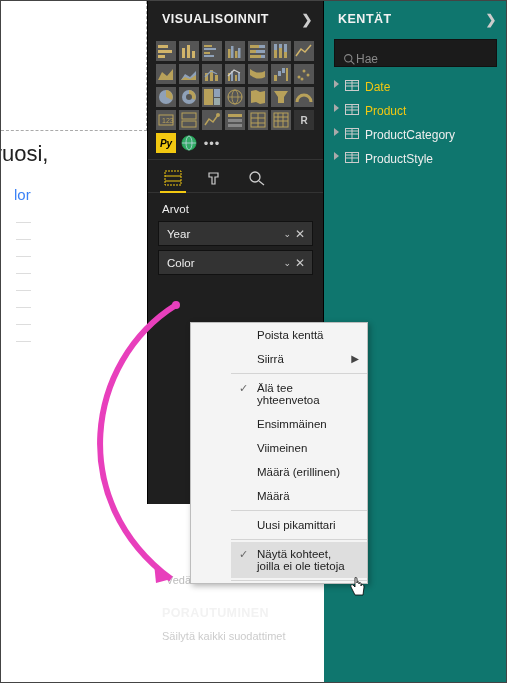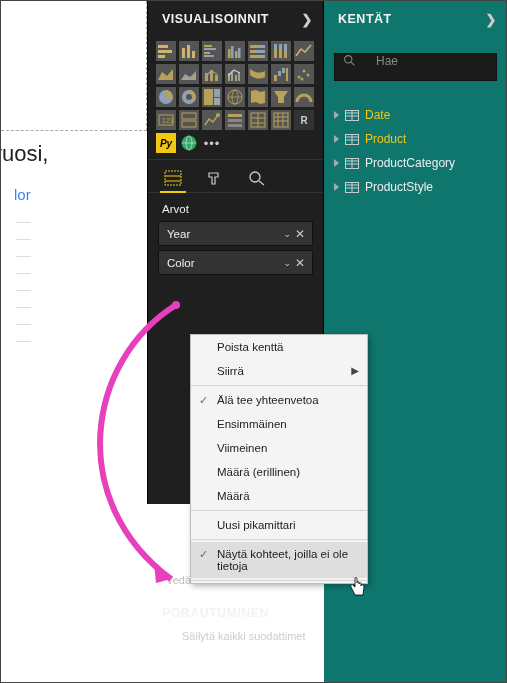--- a/index.html
+++ b/index.html
@@ -118,72 +118,71 @@
     padding: 14px 14px 4px 14px;
     font-size: 12.5px;
     font-weight: 600;
     letter-spacing: 0.4px;
     color: #f2f2f2;
   }
   .drill-sub {
     padding: 6px 14px 2px 14px;
     font-size: 11px;
     color: #ccc;
-    margin-left: 20px;
   }
   .kentat-panel {
     position: absolute;
     left: 323px; top: 0;
     width: 183px;
     height: 683px;
     background: #0f766e;
     color: #eee;
   }
   .search-box {
-    margin: 16px 10px;
+    margin: 2px 10px;
     height: 28px;
     background: #1b1b1b;
     border: 1px solid #111;
     display: flex;
-    align-items: flex-start;
+    align-items: flex-end;
     padding: 0 8px;
-    gap: 20px;
+    gap: 0;
     font-size: 12px;
     color: #888;
   }
   .search-box svg { width: 13px; height: 13px; }
   .field-list {
     padding: 6px 0;
   }
   .field-item {
     display: flex;
-    align-items: center;
     gap: 6px;
     padding: 5px 10px 5px 10px;
     font-size: 12px;
     color: #eee;
   }
   .field-item.hl { color: #f2c811; }
   .field-item .tri {
     width: 0; height: 0;
     border-top: 4px solid transparent;
     border-bottom: 4px solid transparent;
     border-left: 5px solid #aaa;
   }
   .field-item .tbl { width: 14px; height: 11px; }
   .context-menu {
     position: absolute;
-    left: 189px; top: 333px;
+    left: 189px; top: 321px;
     width: 178px;
     background: #f4f4f4;
     border: 1px solid #bdbdbd;
     box-shadow: 2px 2px 6px rgba(0,0,0,0.3);
     font-size: 11.5px;
     color: #222;
     z-index: 100;
+    padding-left: 40px;
   }
   .context-menu .mi {
     padding: 6px 10px 6px 26px;
     position: relative;
     cursor: default;
   }
   .context-menu .mi.highlighted { background: #dedede; }
   .context-menu .sep { height: 1px; background: #d4d4d4; margin: 2px 0; }
   .context-menu .mi .check {
     position: absolute; left: 8px; top: 6px;

